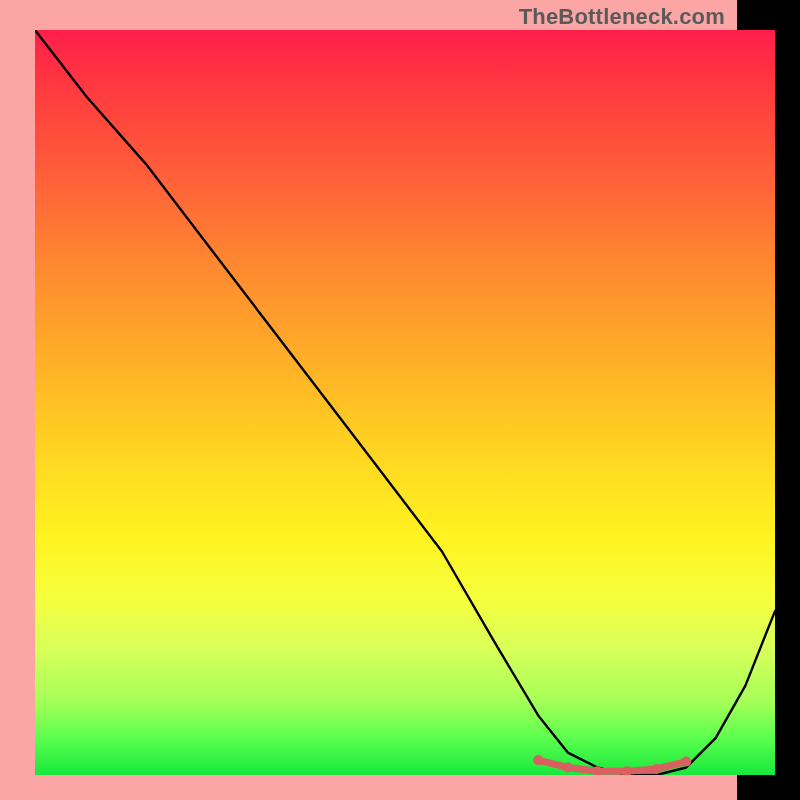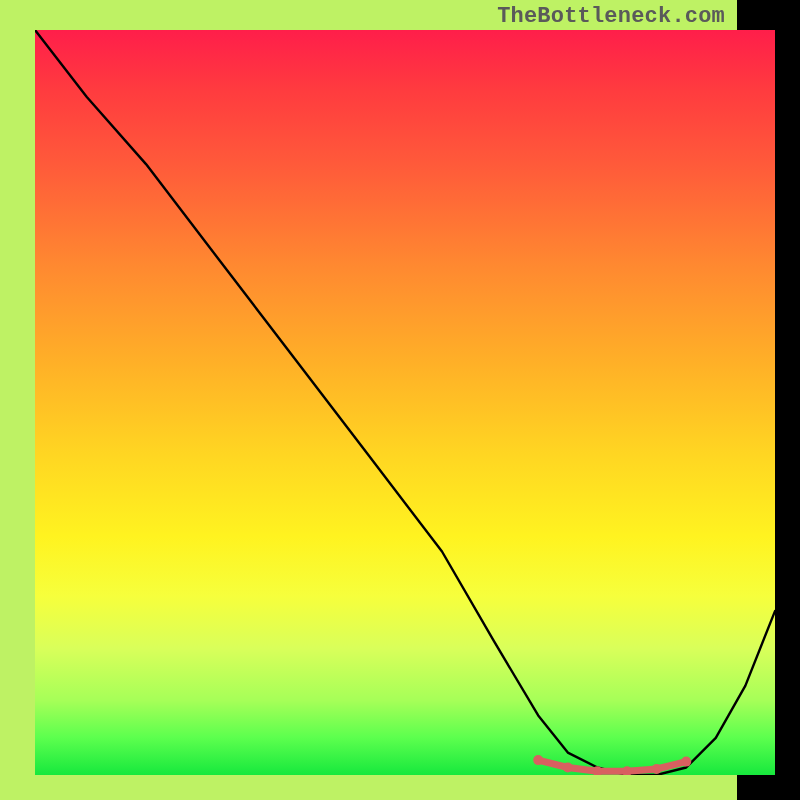--- a/index.html
+++ b/index.html
@@ -8,22 +8,21 @@
     width: 800px;
     height: 800px;
     background: #000;
     font-family: Arial, Helvetica, sans-serif;
     overflow: hidden;
   }
   .outer {
     position: relative;
     width: 737px;
     height: 800px;
-    background: #bef264;
-    font-family: Liberation Mono, monospace;
+    background: #fca5a5;
   }
   .watermark {
     position: absolute;
     top: 4px;
     right: 12px;
     color: #5a5a5a;
     font-size: 22px;
     font-weight: 600;
     letter-spacing: 0.2px;
     z-index: 3;

